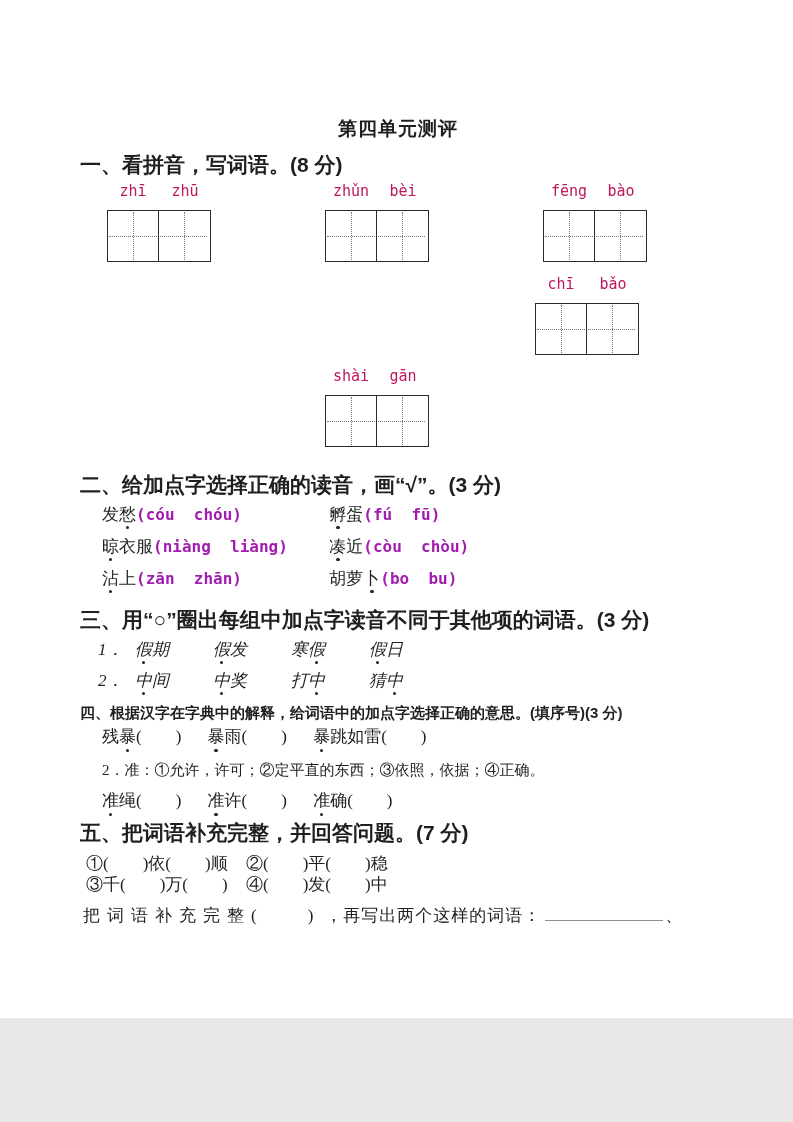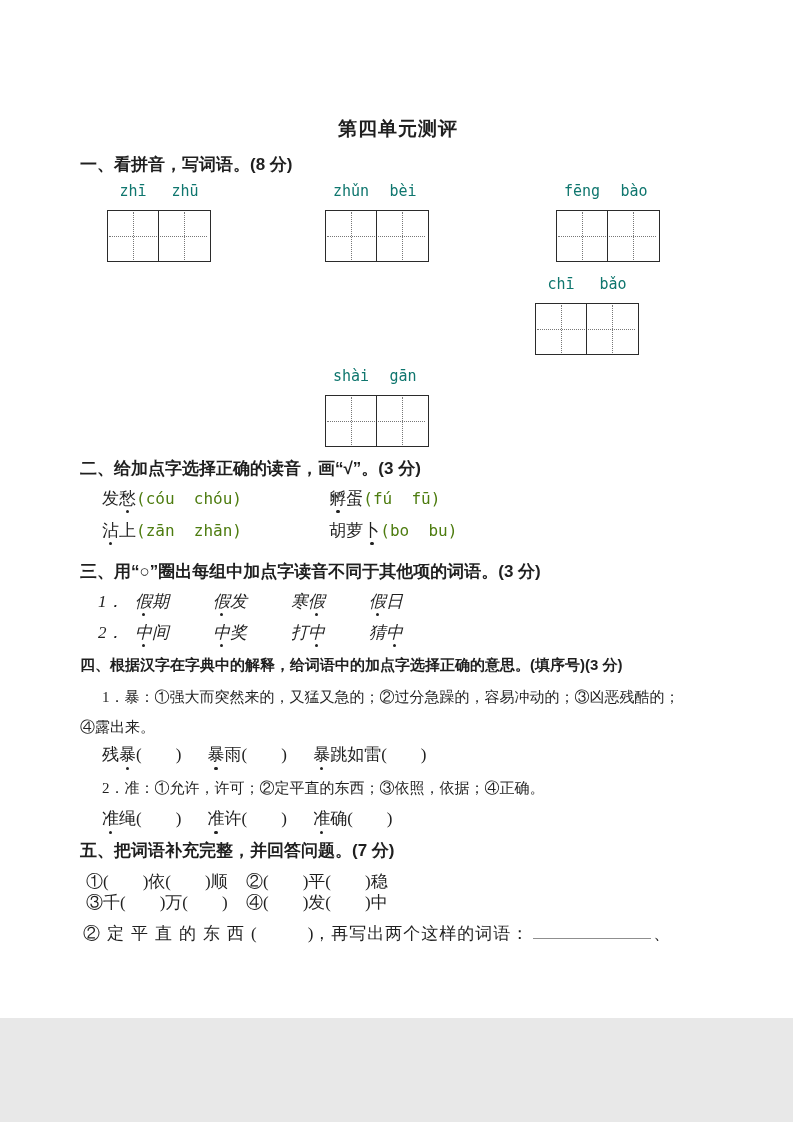--- a/index.html
+++ b/index.html
@@ -12,36 +12,36 @@
   }
   .content { margin-left:80px; width:636px; }
 
   .title {
     padding-top:116px; text-align:center;
     font-family:"Liberation Sans","DejaVu Sans",sans-serif;
     font-weight:bold; font-size:19px; line-height:26px; letter-spacing:1px;
   }
   .h {
     font-family:"Liberation Sans","DejaVu Sans",sans-serif;
-    font-weight:bold; font-size:17px; line-height:22px;
+    font-weight:bold; font-size:21px; line-height:22px;
   }
   .h.s1 { margin-top:12px; }
-  .h.s2 { margin-top:14px; }
+  .h.s2 { margin-top:30px; }
   .h.s3 { margin-top:20px; }
   .h.s4 { margin-top:11px; font-size:15px; }
   .h.s5 { margin-top:10px; }
 
   
   .sec1units { position:relative; margin-top:6px; height:262px; }
   .unit { position:absolute; width:110px; }
   .pp { display:flex; width:104px; line-height:18px; margin-bottom:10px; }
   .pp .py {
     flex:1; text-align:center;
     font-family:"DejaVu Sans Mono","Liberation Mono",monospace;
-    font-size:15px; color:#0f766e; white-space:nowrap;
+    font-size:15px; color:#be185d; white-space:nowrap;
   }
   .bg { display:flex; border:1.6px solid #2b2b2b; width:104px; }
   .cell { position:relative; width:50px; height:50px; background:#fff; }
   .cell + .cell { border-left:1.6px solid #2b2b2b; }
   .cell::before {
     content:""; position:absolute; left:1px; right:1px; top:50%;
     border-top:1px dotted #777;
   }
   .cell::after {
     content:""; position:absolute; top:1px; bottom:1px; left:50%;
@@ -49,21 +49,21 @@
   }
 
   
   .qrow { padding-left:22px; line-height:21px; }
   .s2rows { margin-top:8px; }
   .s2row { margin-bottom:11px; }
   .wcell { display:inline-block; }
   .w223 { width:223px; }
   .rd {
     font-family:"DejaVu Sans Mono","Liberation Mono",monospace;
-    font-size:16px; white-space:pre; color:#4d7c0f;
+    font-size:16px; white-space:pre; color:#a21caf;font-weight:bold;
   }
 
   .s3rows { margin-top:8px;font-style:italic; }
   .s3row { padding-left:18px; margin-bottom:10px; }
   .qnum { display:inline-block; width:37px; }
   .w3 { display:inline-block; width:78px; }
 
   
   .zd { position:relative; display:inline-block; }
   .zd::after {
@@ -82,21 +82,21 @@
   .w4 { margin-right:22px; }
   .paren { white-space:pre; }
 
   
   .s5row { padding-left:6px; line-height:21px; }
   .s5row.first { margin-top:9px; }
   .s5item { display:inline-block; min-width:160px; white-space:pre; }
   .s5foot { padding-left:3px; margin-top:10px; line-height:22px; white-space:nowrap; }
   .sp1 { letter-spacing:7px; }
   .sp2 { white-space:pre; }
-  .sp3 { letter-spacing:1px; }
+  .sp3 { letter-spacing:1px;padding-left:12px; }
   .blank {
     display:inline-block; width:118px; height:15px;
     border-bottom:1.5px solid #8f8f8f; margin:0 2px 0 4px;
     vertical-align:baseline;
   }
 </style>
 </head>
 <body>
 
 <div class="page">
@@ -120,21 +120,21 @@
       <div class="unit" style="left:245px;top:0">
         <div class="pp">
             <span class="py">zhǔn</span>
             <span class="py">bèi</span>
           </div>
         <div class="bg">
             <div class="cell"></div>
             <div class="cell"></div>
           </div>
       </div>
-      <div class="unit" style="left:476px;top:0">
+      <div class="unit" style="left:463px;top:0">
         <div class="pp">
             <span class="py">fēng</span>
             <span class="py">bào</span>
           </div>
         <div class="bg">
             <div class="cell"></div>
             <div class="cell"></div>
           </div>
       </div>
       <div class="unit" style="left:455px;top:93px">
@@ -159,54 +159,57 @@
       </div>
     </div>
 
     <div class="h s2">二、给加点字选择正确的读音，画“√”。(3 分)</div>
     <div class="s2rows">
       <div class="qrow s2row">
         <span class="wcell w223"><span>发</span><span class="zd">愁</span><span></span><span class="rd">(cóu  chóu)</span></span>
         <span class="wcell"><span></span><span class="zd">孵</span><span>蛋</span><span class="rd">(fú  fū)</span></span>
       </div>
       <div class="qrow s2row">
+        <span class="wcell w223"><span></span><span class="zd">晾</span><span>衣服</span><span class="rd">(niàng  liàng)</span></span>
+        <span class="wcell"><span></span><span class="zd">凑</span><span>近</span><span class="rd">(còu  chòu)</span></span>
+      </div>
+      <div class="qrow s2row">
         <span class="wcell w223"><span></span><span class="zd">沾</span><span>上</span><span class="rd">(zān  zhān)</span></span>
         <span class="wcell"><span>胡萝</span><span class="zd">卜</span><span></span><span class="rd">(bo  bu)</span></span>
       </div>
     </div>
 
     <div class="h s3">三、用“○”圈出每组中加点字读音不同于其他项的词语。(3 分)</div>
     <div class="s3rows">
       <div class="qrow s3row">
         <span class="qnum">1．</span><span class="w3"><span></span><span class="zd">假</span><span>期</span></span><span class="w3"><span></span><span class="zd">假</span><span>发</span></span><span class="w3"><span>寒</span><span class="zd">假</span><span></span></span><span class="w3"><span></span><span class="zd">假</span><span>日</span></span>
       </div>
       <div class="qrow s3row">
         <span class="qnum">2．</span><span class="w3"><span></span><span class="zd">中</span><span>间</span></span><span class="w3"><span></span><span class="zd">中</span><span>奖</span></span><span class="w3"><span>打</span><span class="zd">中</span><span></span></span><span class="w3"><span>猜</span><span class="zd">中</span><span></span></span>
       </div>
     </div>
 
     <div class="h s4">四、根据汉字在字典中的解释，给词语中的加点字选择正确的意思。(填序号)(3 分)</div>
-    <div class="def def1"><span>1．暴：①强大而突然来的，又猛又急的；②过分急躁的，容易冲动的；③凶恶残酷的；</span><br><span>④露出来。</span></div>
     <div class="wordrow wr1">
       <span class="w4"><span>残</span><span class="zd">暴</span><span></span><span class="paren">(　　)</span></span>
       <span class="w4"><span></span><span class="zd">暴</span><span>雨</span><span class="paren">(　　)</span></span>
       <span class="w4"><span></span><span class="zd">暴</span><span>跳如雷</span><span class="paren">(　　)</span></span>
     </div>
     <div class="def def2"><span>2．准：①允许，许可；②定平直的东西；③依照，依据；④正确。</span></div>
     <div class="wordrow wr2">
       <span class="w4"><span></span><span class="zd">准</span><span>绳</span><span class="paren">(　　)</span></span>
       <span class="w4"><span></span><span class="zd">准</span><span>许</span><span class="paren">(　　)</span></span>
       <span class="w4"><span></span><span class="zd">准</span><span>确</span><span class="paren">(　　)</span></span>
     </div>
 
     <div class="h s5">五、把词语补充完整，并回答问题。(7 分)</div>
     <div class="s5row first">
       <span class="s5item">①(　　)依(　　)顺</span><span class="s5item">②(　　)平(　　)稳</span>
     </div>
     <div class="s5row">
       <span class="s5item">③千(　　)万(　　)</span><span class="s5item">④(　　)发(　　)中</span>
     </div>
     <div class="s5foot">
-      <span class="sp1">②定平直的东西</span><span class="sp2">(　　　)</span><span class="sp3">，再写出两个这样的词语：</span><span class="blank"></span><span>、</span>
+      <span class="sp1">把词语补充完整</span><span class="sp2">(　　　)</span><span class="sp3">，再写出两个这样的词语：</span><span class="blank"></span><span>、</span>
     </div>
 
   </div>
 </div>
 
 </body></html>

